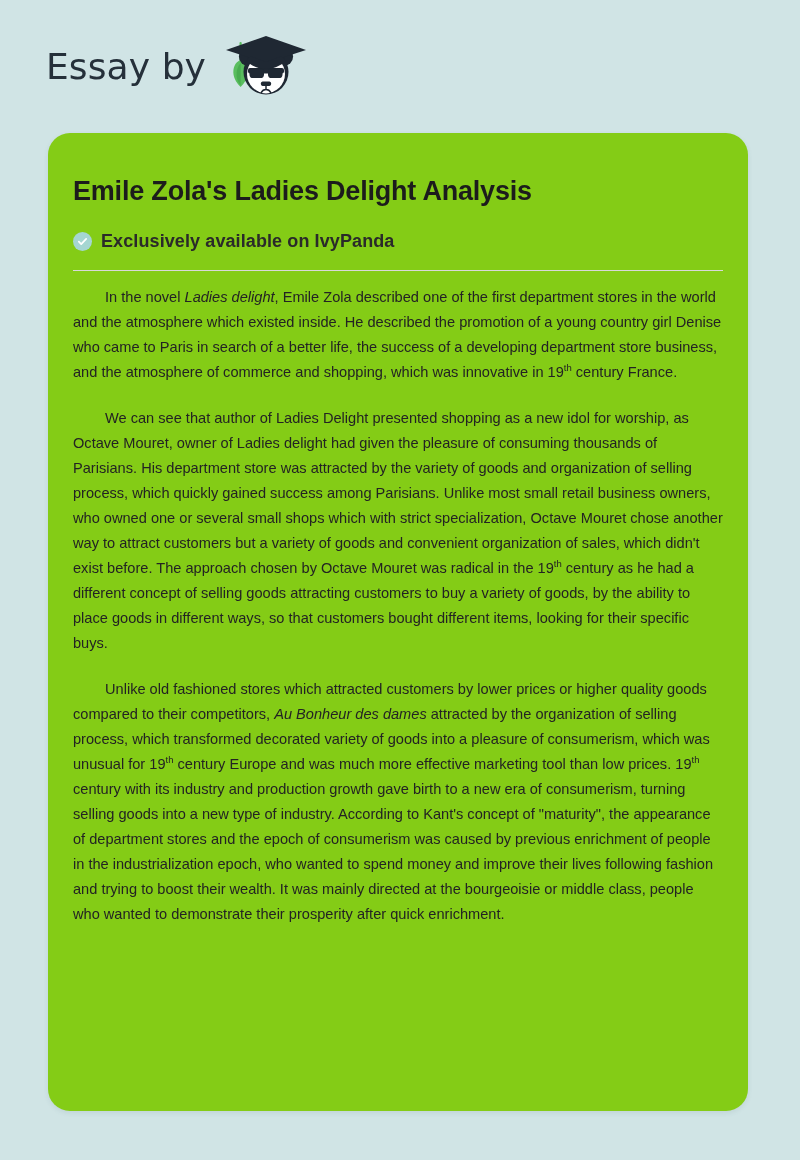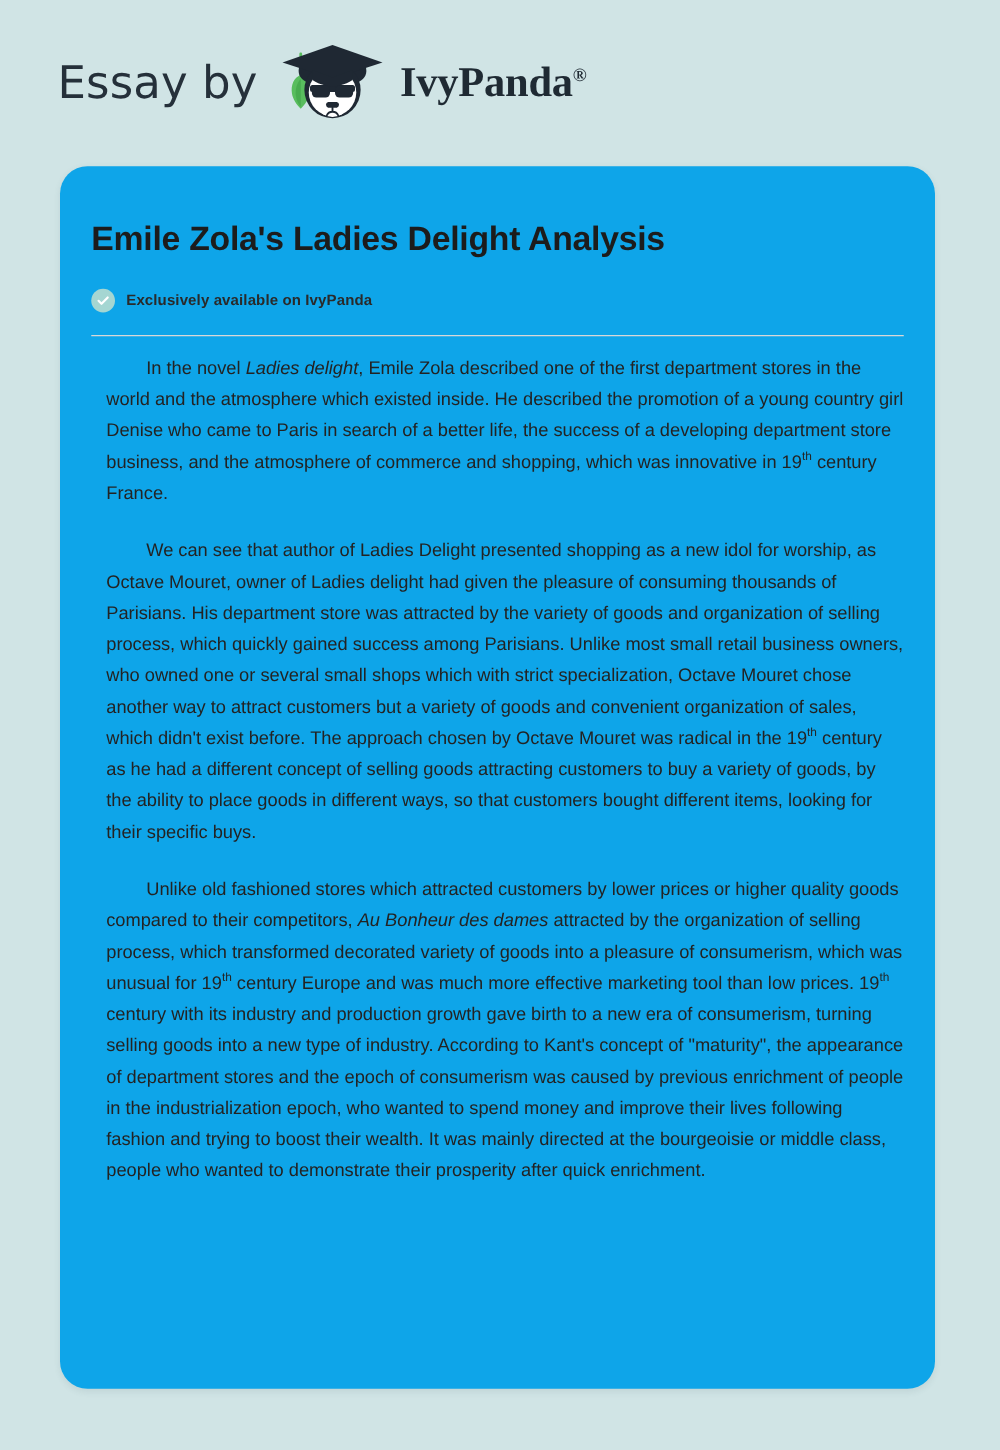--- a/index.html
+++ b/index.html
@@ -60,21 +60,21 @@
     line-height: 0;
   }
 
   
   .paper-card {
     position: absolute;
     left: 48px;
     top: 133px;
     width: 700px;
     height: 978px;
-    background: #0ea5e9;
+    background: #84cc16;
     border-radius: 22px;
     box-sizing: border-box;
     padding: 30px 25px 0 25px;
     box-shadow: 0 2px 5px rgba(60,90,95,0.10);
     overflow: hidden;
   }
 
   .doc-title {
     font-family: "Liberation Sans", sans-serif;
     font-size: 27px;
@@ -98,42 +98,42 @@
     border-radius: 50%;
     background: #a5d6d2;
     display: flex;
     align-items: center;
     justify-content: center;
     flex: none;
   }
   .check-badge svg { display: block; }
   .exclusive-label {
     font-family: "Liberation Sans", sans-serif;
-    font-size: 12px;
+    font-size: 18px;
     font-weight: 700;
     color: #2a2a2a;
     letter-spacing: .1px;
   }
 
   .title-divider {
     height: 1px;
     background: #d8d8d8;
     margin: 18px 0 0 0;
   }
 
   
   .essay-body {
     margin-top: 14px;
   }
   .essay-body p {
     font-family: "Liberation Sans", sans-serif;
     font-size: 14.6px;
     line-height: 25px;
     color: #232323;
-    margin: 0 0 21px 12px;
+    margin: 0 0 21px 0;
     text-indent: 32px;
     text-align: left;
     hyphens: none;
   }
   .essay-body p i, .essay-body p em {
     font-style: italic;
   }
   .essay-body sup {
     font-size: 9.5px;
     vertical-align: super;
@@ -172,23 +172,20 @@
 
         <ellipse cx="46" cy="56" rx="10.5" ry="7.5" fill="#ffffff"></ellipse>
         <path d="M42.5 51.5 h7 a2.4 2.4 0 0 1 0 4.6 h-7 a2.4 2.4 0 0 1 0 -4.6 z" fill="#1f2833"></path>
         <path d="M46 56.2 v3.2 M46 59.4 c-2.4 0-4 1.6-4.6 3 M46 59.4 c2.4 0 4 1.6 4.6 3" stroke="#1f2833" stroke-width="1.5" fill="none" stroke-linecap="round"></path>
 
         <g fill="#1f2833">
           <path d="M46 6 L86 20 L46 33 L6 20 Z"></path>
           <path d="M30 26 L30 34 C30 34 37 39 46 39 C55 39 62 34 62 34 L62 26 L46 32 Z"></path>
         </g>
       </svg>
-    </span>
-    <span class="brand-wordmark">
-      <span>IvyPanda</span><span class="reg">®</span>
     </span>
   </span>
 </div>
 
 <div class="paper-card">
 
   <h1 class="doc-title">Emile Zola's Ladies Delight Analysis</h1>
 
   <div class="exclusive-row">
     <span class="check-badge">

